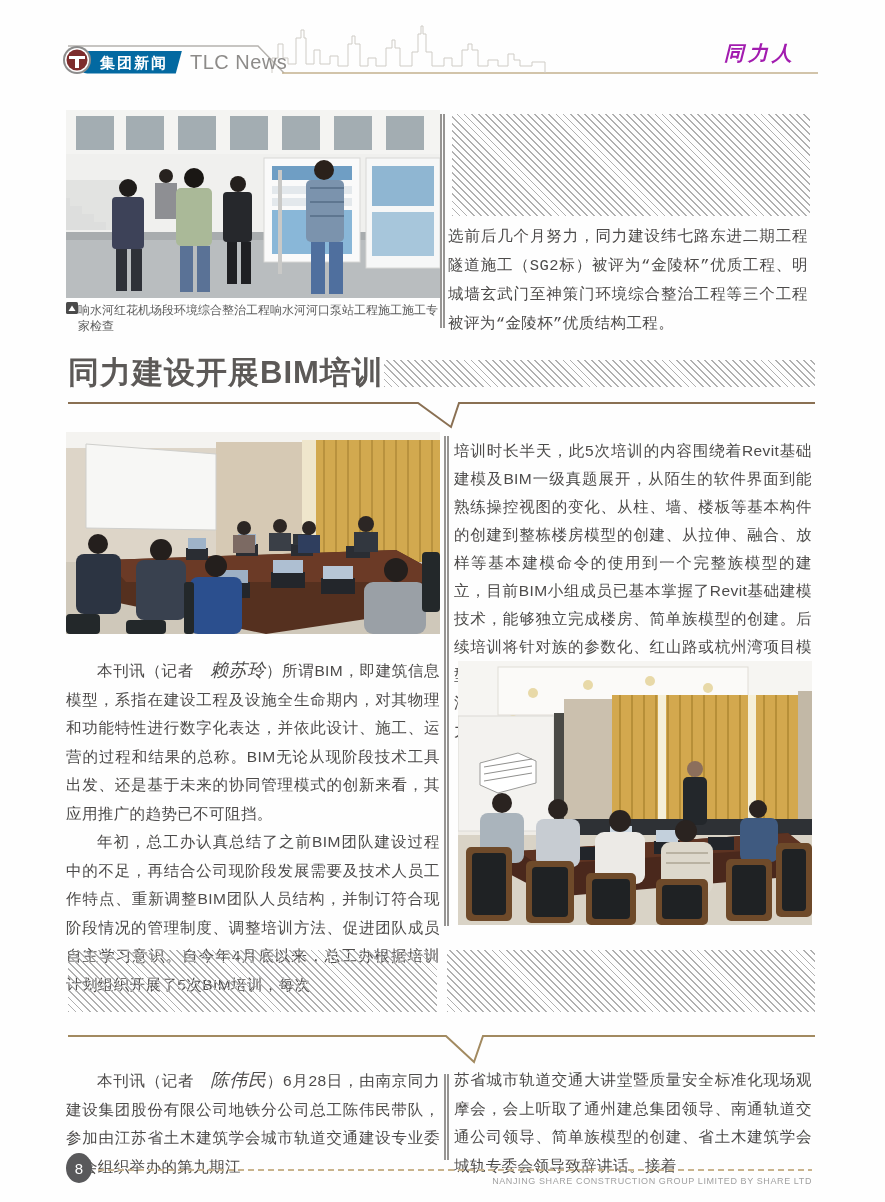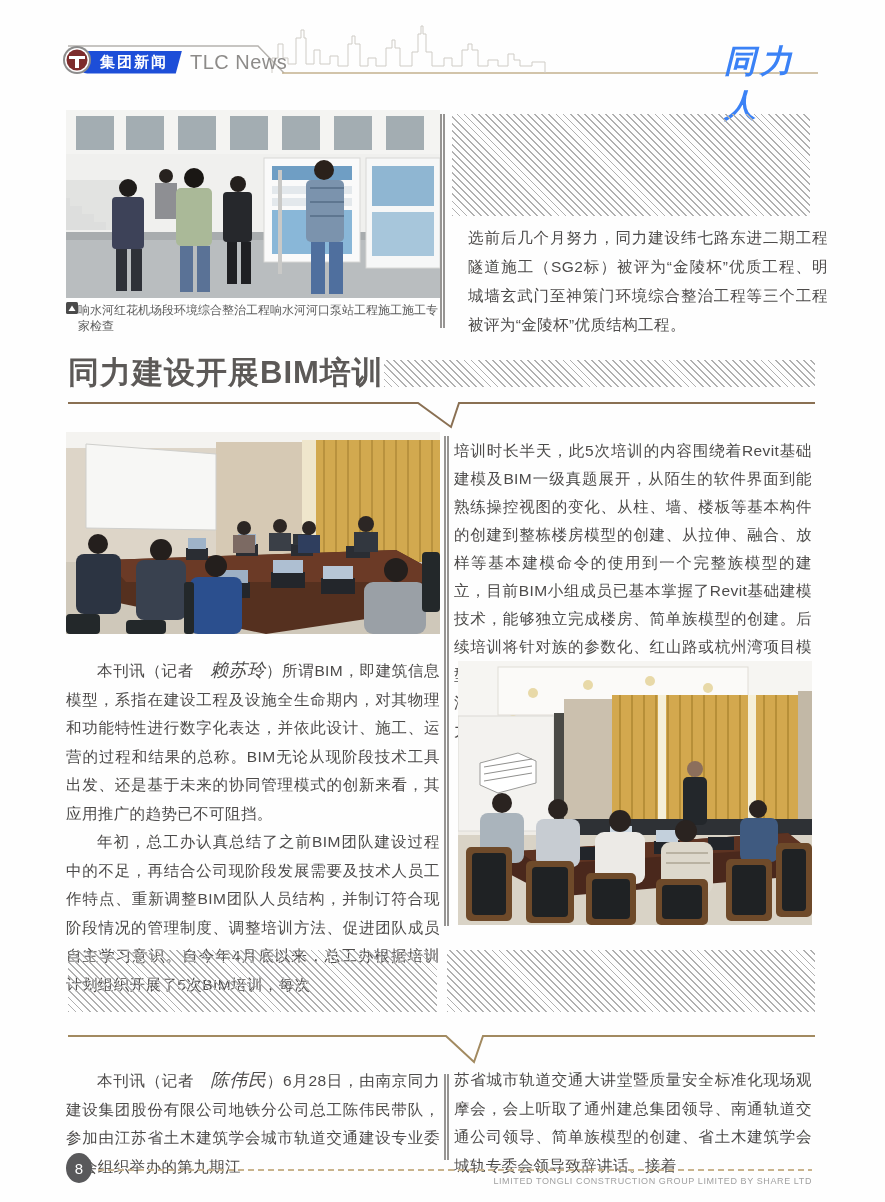--- a/index.html
+++ b/index.html
@@ -2,27 +2,27 @@
 <html><head>
 <meta charset="utf-8">
 <style>
   html,body{margin:0;padding:0;background:#ffffff;}
   .page{position:relative;width:885px;height:1202px;background:#fefefe;overflow:hidden;
         font-family:"Liberation Sans",sans-serif;color:#4d4b4a;}
   .abs{position:absolute;}
 
   
   .logo-group{left:62px;top:47px;height:30px;display:flex;align-items:center;}
-  .badge{height:23px;line-height:23px;background:#1d4ed8;color:#fff;font-weight:bold;
+  .badge{height:23px;line-height:23px;background:#0369a1;color:#fff;font-weight:bold;
          font-size:15px;letter-spacing:2px;padding:0 14px 0 22px;margin-left:-14px;
-         border-radius:12px 0 0 12px;clip-path:polygon(0 0,100% 0,94% 100%,0 100%);font-family:Liberation Serif, serif;}
+         border-radius:12px 0 0 12px;clip-path:polygon(0 0,100% 0,94% 100%,0 100%);}
   .logo-circle{position:relative;z-index:2;}
   .tlc{font-size:20px;color:#8d8b89;margin-left:8px;letter-spacing:0.5px;}
   .masthead{left:724px;top:40px;width:100px;font-family:"DejaVu Serif",serif;
-            font-style:italic;font-weight:bold;font-size:32px;color:#3b82f6;letter-spacing:4px;}
+            font-style:italic;font-weight:bold;font-size:20px;color:#a21caf;letter-spacing:4px;}
 
   
   .hatch{background:repeating-linear-gradient(45deg,#b0b0b0 0,#b0b0b0 1.3px,transparent 1.3px,transparent 5px);}
 
   
   .photo{display:block;}
 
   
   .caption{left:66px;top:302px;width:374px;display:flex;align-items:flex-start;gap:0;
            font-size:12px;color:#5c5c5c;line-height:16px;}
@@ -135,21 +135,21 @@
         <polygon points="2.5,9 6,3.5 9.5,9" fill="#ffffff"></polygon>
       </svg>
     </span>
     <span>响水河红花机场段环境综合整治工程响水河河口泵站工程施工施工专家检查</span>
   </div>
 
   <div class="abs vdiv" style="left:440px;top:114px;height:214px;"></div>
 
   <div class="abs hatch" style="left:452px;top:114px;width:358px;height:102px;"></div>
 
-  <div class="abs para" style="left:468px;top:223px;width:360px;line-height:29px;">选前后几个月努力，同力建设纬七路东进二期工程隧道施工（SG2标）被评为“金陵杯”优质工程、明城墙玄武门至神策门环境综合整治工程等三个工程被评为“金陵杯”优质结构工程。</div>
+  <div class="abs para" style="left:448px;top:223px;width:360px;line-height:29px;font-family:Liberation Mono, monospace;">选前后几个月努力，同力建设纬七路东进二期工程隧道施工（SG2标）被评为“金陵杯”优质工程、明城墙玄武门至神策门环境综合整治工程等三个工程被评为“金陵杯”优质结构工程。</div>
 
   <div class="abs sec1-row">
     <span class="sec-title">同力建设开展BIM培训</span>
     <span class="sec1-hatch hatch"></span>
   </div>
   <svg class="abs" style="left:68px;top:399px;" width="747" height="32" viewBox="0 0 747 32">
     <path d="M0 4 H350 L383 28 L391 4 H747" fill="none" stroke="#8a7053" stroke-width="2"></path>
   </svg>
 
   <svg class="abs photo" style="left:66px;top:432px;" width="374" height="202" viewBox="0 0 374 202">
@@ -348,15 +348,15 @@
   <p class="abs para indent" style="left:66px;top:1066px;width:374px;margin:0;">
     <span>本刊讯（记者　</span><span class="reporter">陈伟民</span><span>）6月28日，由南京同力建设集团股份有限公司地铁分公司总工陈伟民带队，参加由江苏省土木建筑学会城市轨道交通建设专业委员会组织举办的第九期江</span>
   </p>
   <div class="abs vdiv" style="left:444px;top:1074px;height:86px;"></div>
   <div class="abs para" style="left:454px;top:1066px;width:358px;line-height:28.5px;">苏省城市轨道交通大讲堂暨质量安全标准化现场观摩会，会上听取了通州建总集团领导、南通轨道交通公司领导、简单族模型的创建、省土木建筑学会城轨专委会领导致辞讲话。接着</div>
 
   <div class="abs page-circle">
     <span>8</span>
   </div>
   <div class="abs dash-line"></div>
-  <div class="abs company">LIMITED TONGLI CONSTRUCTION GROUP LIMITED BY SHARE LTD</div>
+  <div class="abs company">NANJING SHARE CONSTRUCTION GROUP LIMITED BY SHARE LTD</div>
 
 </div>
 
 </body></html>

